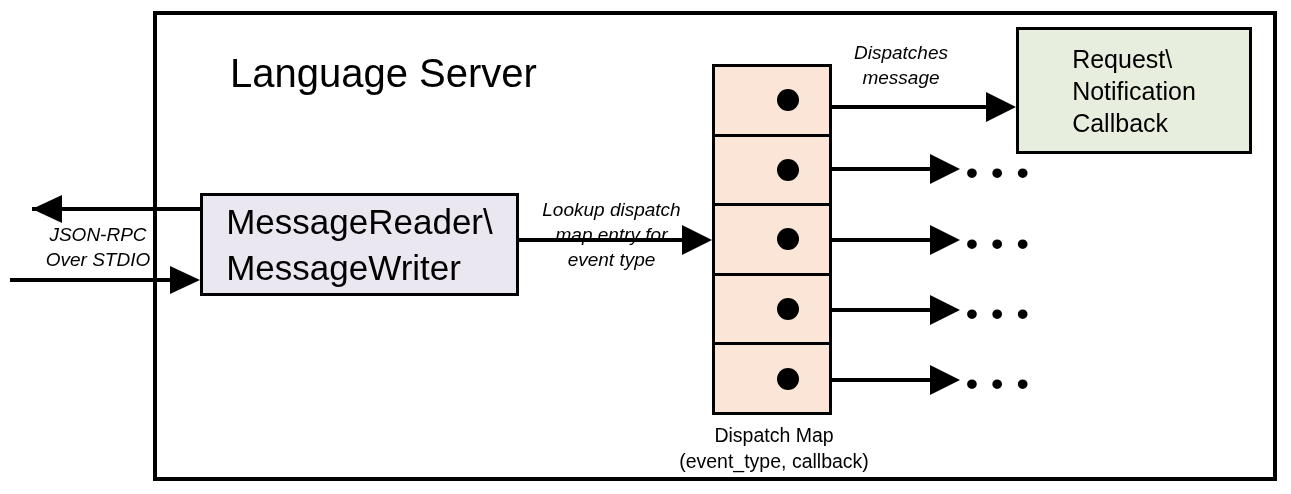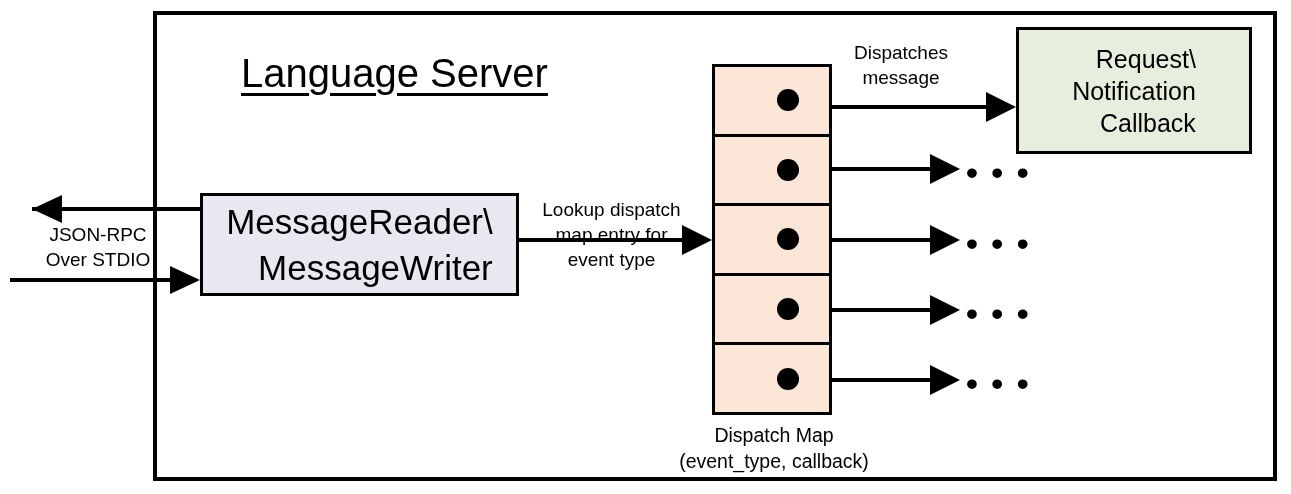--- a/index.html
+++ b/index.html
@@ -25,50 +25,50 @@
     left: 153px;
     top: 11px;
     width: 1124px;
     height: 470px;
     border: 4px solid #000;
     box-sizing: border-box;
     background: transparent;
   }
   .server-title {
     position: absolute;
-    left: 241px;
+    left: 230px;
     top: 52px;
     font-size: 40px;
     line-height: 1.05;
     letter-spacing: 0px;
-    text-decoration: underline;
     text-underline-offset: 6px;
     text-decoration-thickness: 3px;
     white-space: nowrap;
   }
 
   
   .box {
     position: absolute;
     border: 3px solid #000;
     box-sizing: border-box;
     display: flex;
     align-items: center;
     justify-content: center;
-    text-align: right;
+    text-align: left;
   }
   .caption {
     position: absolute;
     text-align: center;
     font-size: 19.5px;
     line-height: 1.33;
     white-space: pre-line;
   }
   .italic-label {
     position: absolute;
+    font-style: italic;
     font-size: 19px;
     line-height: 1.32;
     text-align: center;
     white-space: pre-line;
   }
 
   
   .msg-box {
     left: 200px;
     top: 193px;

